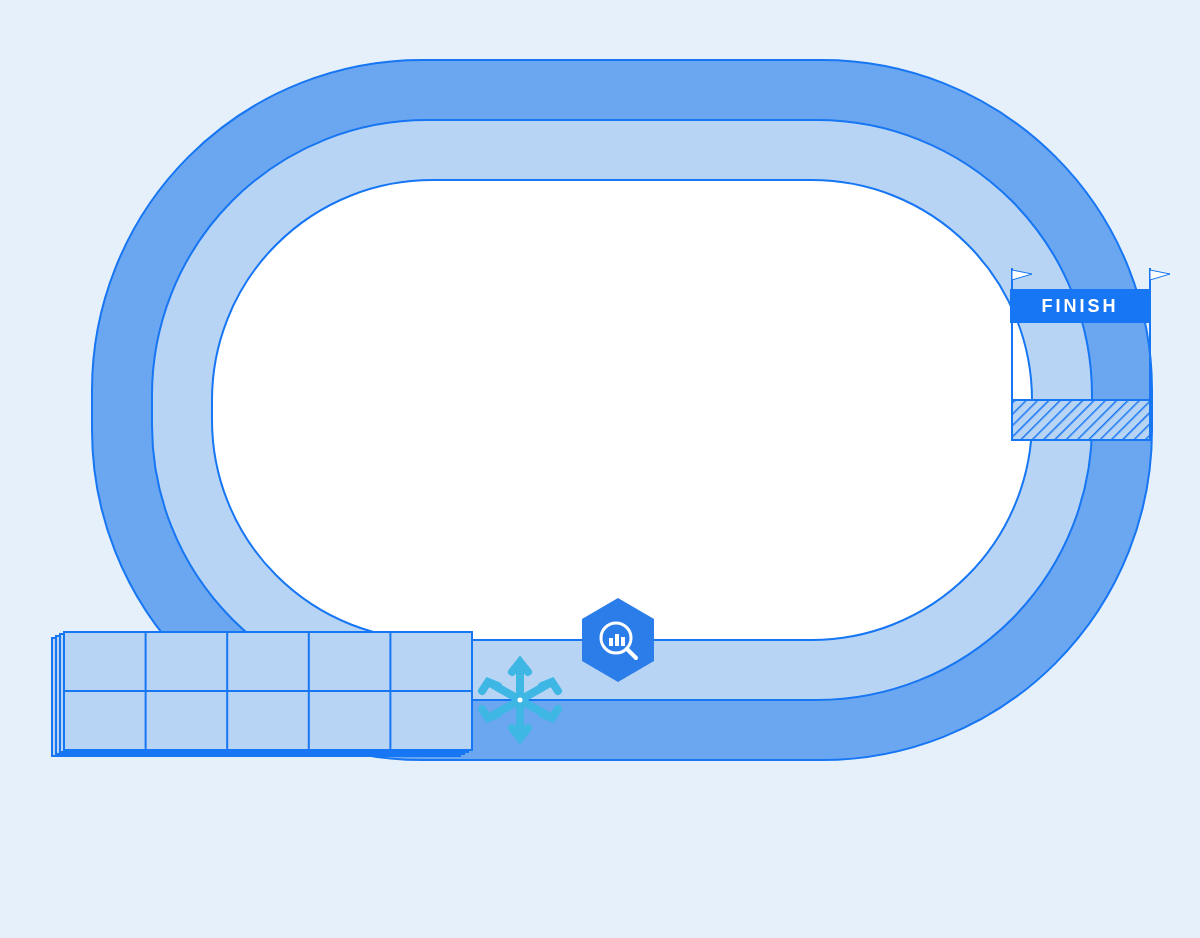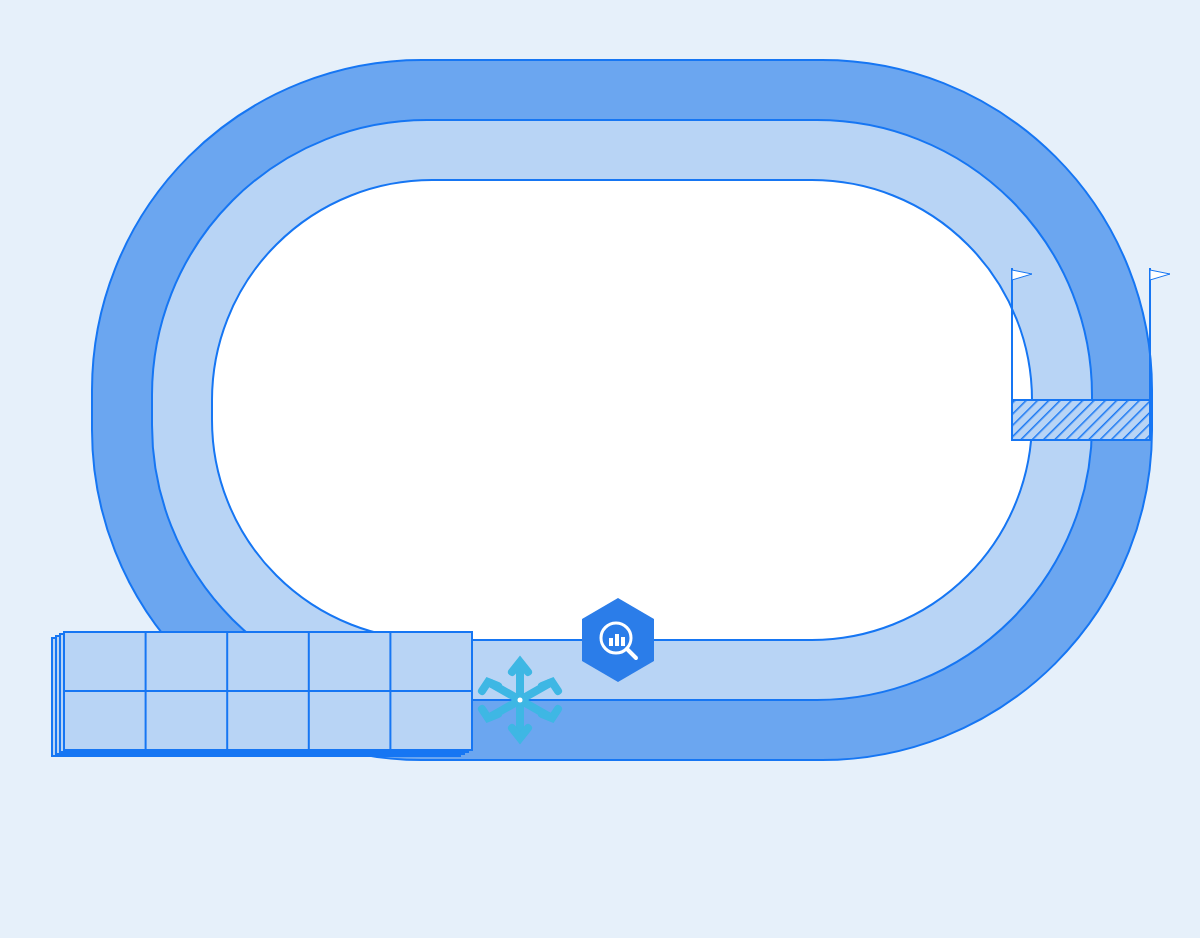--- a/index.html
+++ b/index.html
@@ -101,13 +101,16 @@
       <circle cx="-2" cy="-2" r="15" fill="none" stroke="#ffffff" stroke-width="3"></circle>
       <line x1="9" y1="9" x2="18" y2="18" stroke="#ffffff" stroke-width="4" stroke-linecap="round"></line>
       <rect x="-9" y="-2" width="4" height="8" fill="#ffffff"></rect>
       <rect x="-3" y="-6" width="4" height="12" fill="#ffffff"></rect>
       <rect x="3" y="-3" width="4" height="9" fill="#ffffff"></rect>
     </g>
 
   </svg>
 
   
+  <div class="finish-banner">
+    <span>FINISH</span>
+  </div>
 </div>
 
 </body></html>

